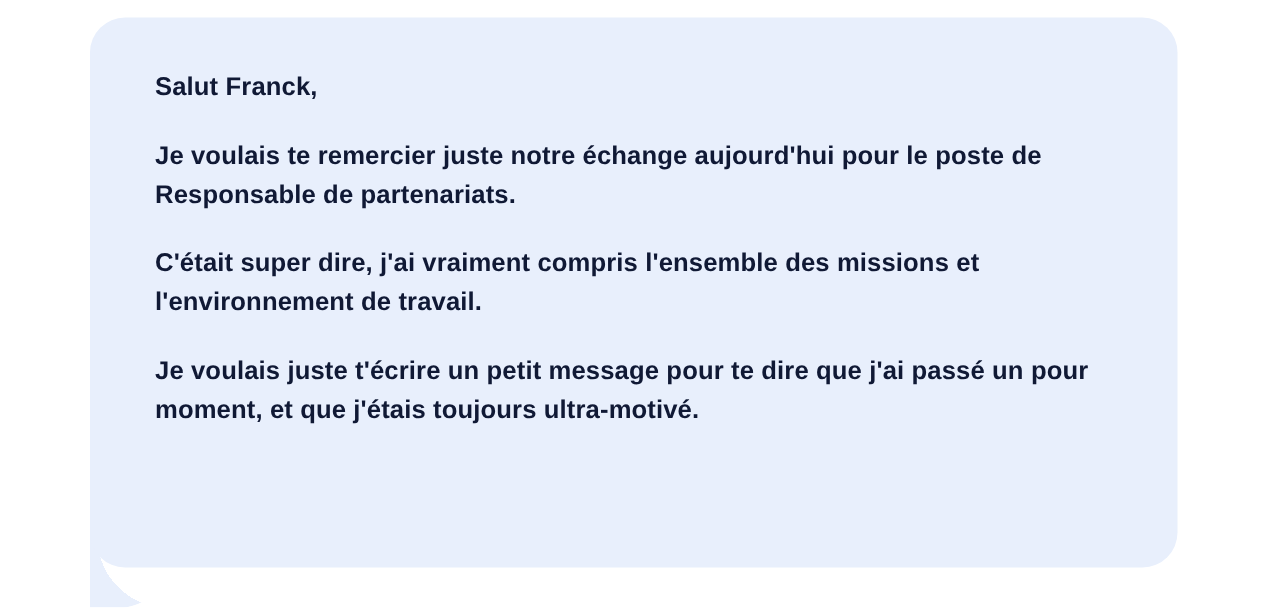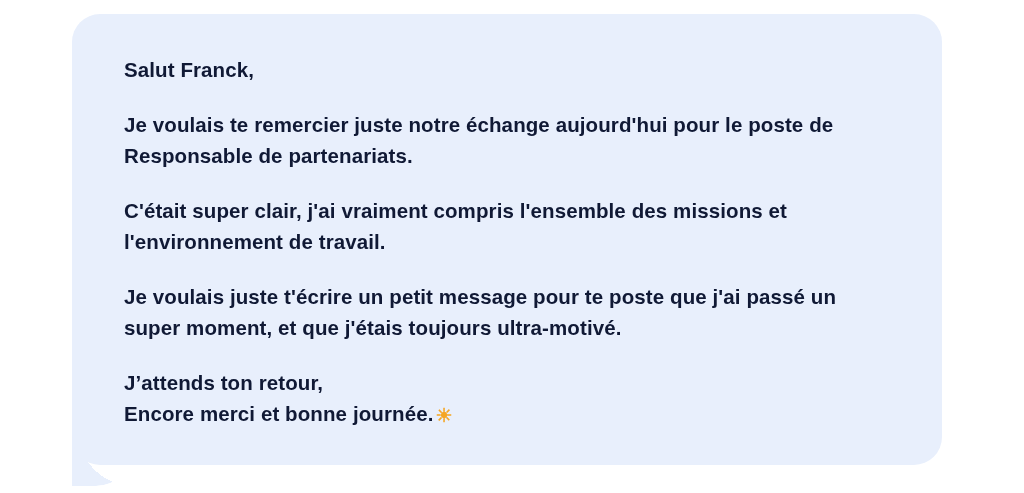--- a/index.html
+++ b/index.html
@@ -90,18 +90,17 @@
 
   <div class="ghost ghost-a"></div>
   <div class="ghost ghost-b"></div>
 
   <div class="bubble-tail-cap"></div>
   <div class="bubble-tail"></div>
 
   <div class="bubble">
     <p class="msg-text para">Salut Franck,</p>
     <p class="msg-text para">Je voulais te remercier juste notre échange aujourd'hui pour le poste de Responsable de partenariats.</p>
-    <p class="msg-text para">C'était super clair, j'ai vraiment compris l'ensemble des missions et l'environnement de travail.</p>
-    <p class="msg-text para">Je voulais juste t'écrire un petit message pour te poste que j'ai passé un super moment, et que j'étais toujours ultra-motivé.</p>
-    <p class="msg-text para"><span>J’attends ton retour,</span><br><span>Encore merci et bonne journée.</span><span class="sun-icon">☀</span></p>
+    <p class="msg-text para">C'était super dire, j'ai vraiment compris l'ensemble des missions et l'environnement de travail.</p>
+    <p class="msg-text para">Je voulais juste t'écrire un petit message pour te dire que j'ai passé un pour moment, et que j'étais toujours ultra-motivé.</p>
   </div>
 
 </div>
 
 </body></html>

